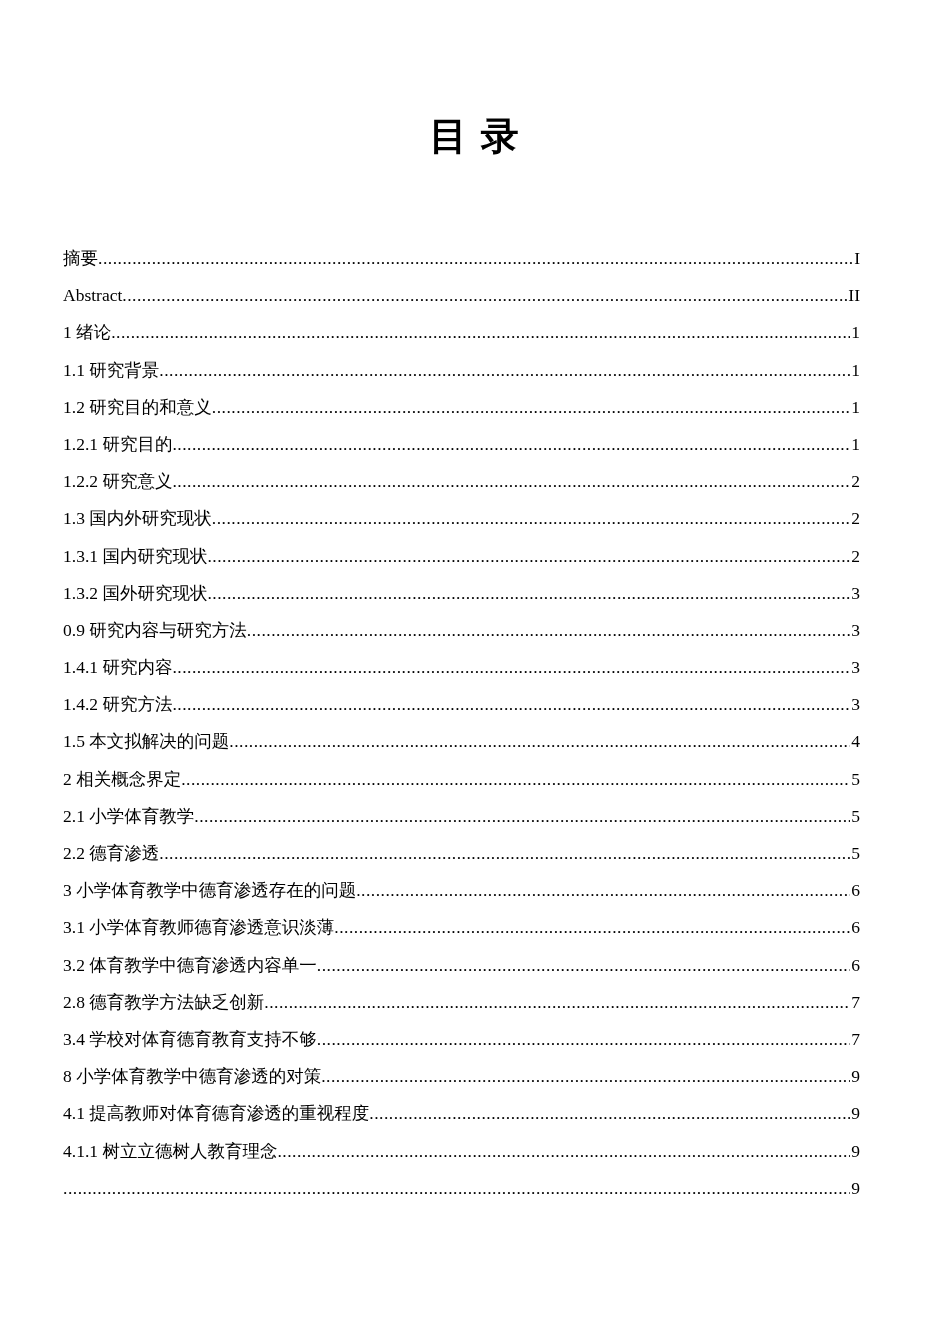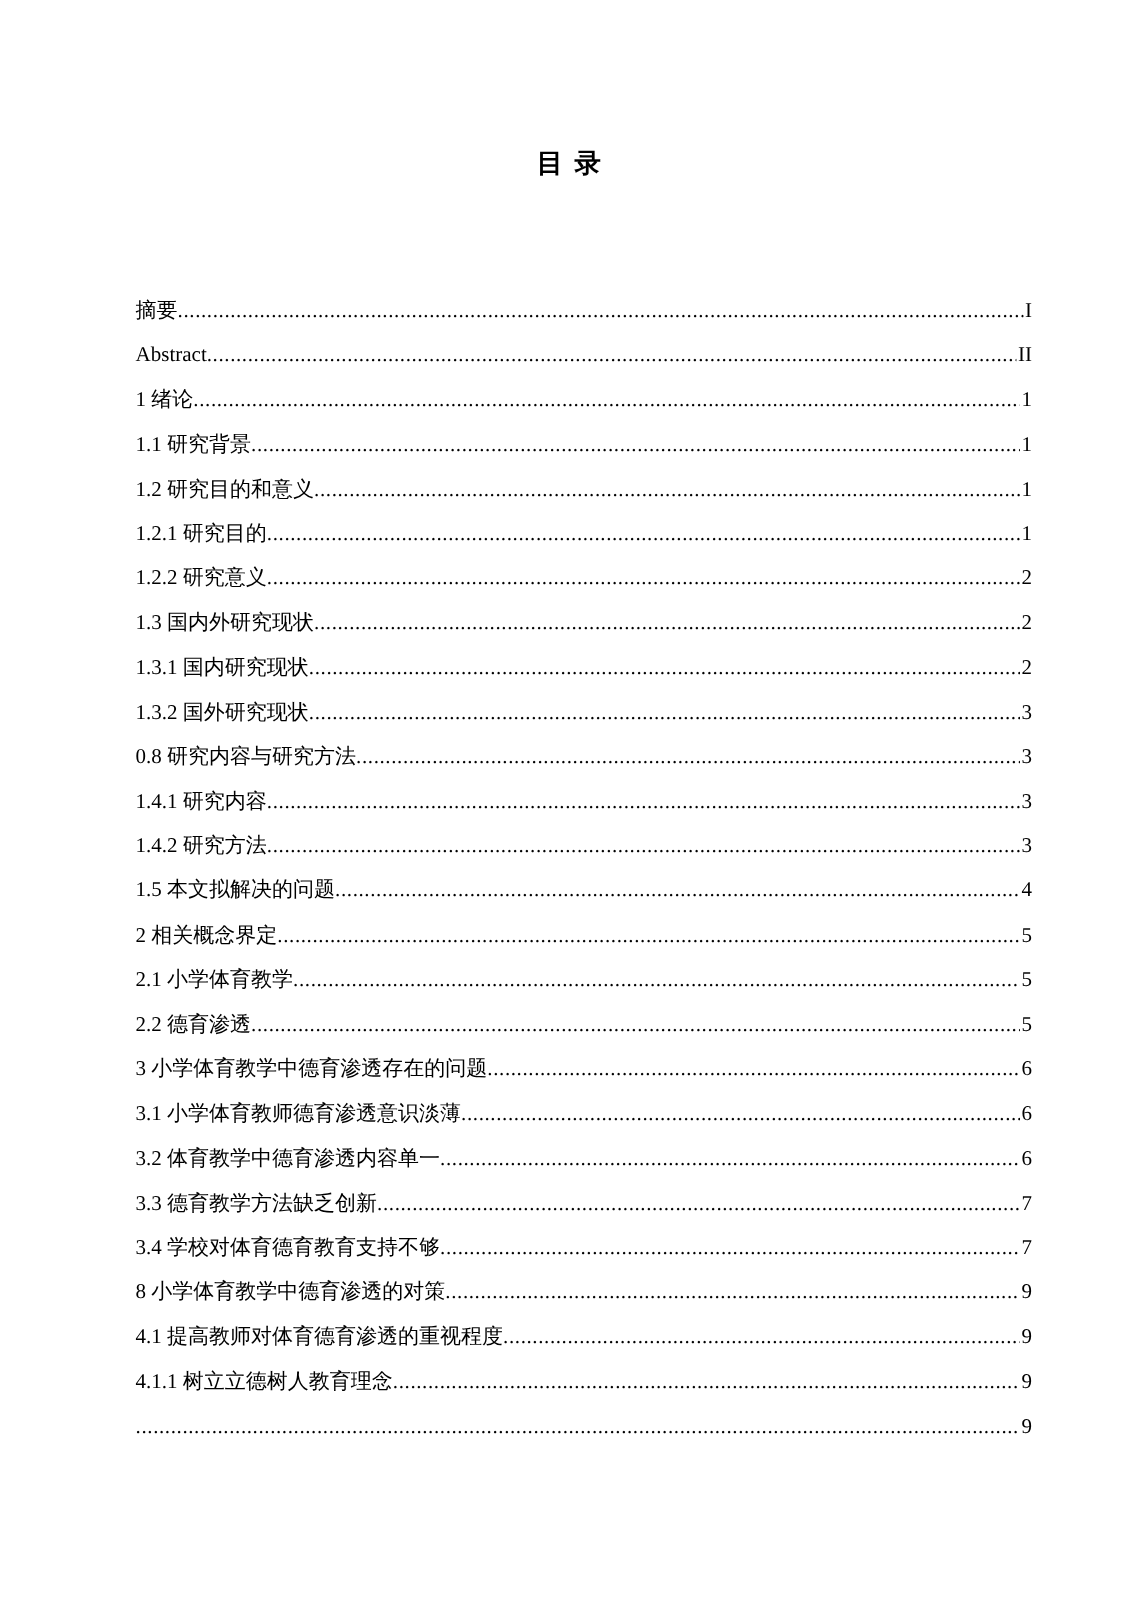--- a/index.html
+++ b/index.html
@@ -15,28 +15,28 @@
     background: #ffffff;
     color: #000000;
     font-family: "Liberation Serif", "DejaVu Serif", serif;
     box-sizing: border-box;
     overflow: hidden;
   }
   .doc-title {
     margin: 0;
     padding-top: 116px;
     text-align: center;
-    font-size: 22px;
+    font-size: 38px;
     font-weight: bold;
     line-height: 40px;
     letter-spacing: 2px;
   }
   .toc {
     margin-top: 84px;
-    padding-left: 113px;
+    padding-left: 63px;
     padding-right: 90px;
   }
   .toc-row {
     display: flex;
     align-items: baseline;
     height: 37.2px;
     line-height: 37.2px;
     font-size: 17.5px;
     cursor: default;
   }
@@ -122,21 +122,21 @@
     <span class="toc-page">2</span>
   </div>
 
   <div class="toc-row">
     <span class="toc-label">1.3.2 国外研究现状</span>
     <span class="toc-leader"></span>
     <span class="toc-page">3</span>
   </div>
 
   <div class="toc-row">
-    <span class="toc-label">0.8 研究内容与研究方法</span>
+    <span class="toc-label">0.9 研究内容与研究方法</span>
     <span class="toc-leader"></span>
     <span class="toc-page">3</span>
   </div>
 
   <div class="toc-row">
     <span class="toc-label">1.4.1 研究内容</span>
     <span class="toc-leader"></span>
     <span class="toc-page">3</span>
   </div>
 
@@ -182,21 +182,21 @@
     <span class="toc-page">6</span>
   </div>
 
   <div class="toc-row">
     <span class="toc-label">3.2 体育教学中德育渗透内容单一</span>
     <span class="toc-leader"></span>
     <span class="toc-page">6</span>
   </div>
 
   <div class="toc-row">
-    <span class="toc-label">3.3 德育教学方法缺乏创新</span>
+    <span class="toc-label">2.8 德育教学方法缺乏创新</span>
     <span class="toc-leader"></span>
     <span class="toc-page">7</span>
   </div>
 
   <div class="toc-row">
     <span class="toc-label">3.4 学校对体育德育教育支持不够</span>
     <span class="toc-leader"></span>
     <span class="toc-page">7</span>
   </div>
 

